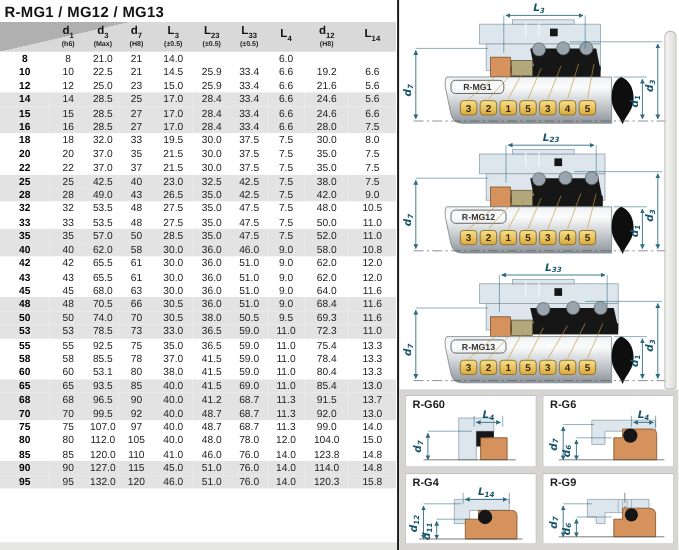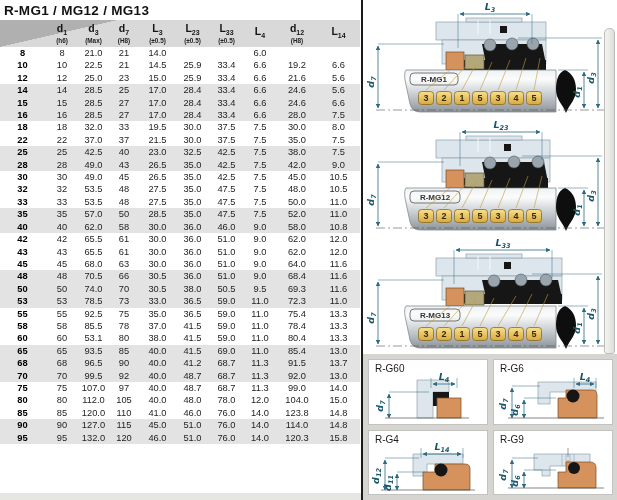--- a/index.html
+++ b/index.html
@@ -27,21 +27,21 @@
   .right-panel{position:absolute;left:363px;top:0;width:254px;height:500px;background:#fff;}
   .seal-box{width:254px;height:118px;position:relative;}
   svg.diag{display:block;}
   .defs-svg{position:absolute;width:0;height:0;}
   .page-edge{position:absolute;right:2px;top:28px;width:9px;height:324px;
              background:linear-gradient(to right,#f4f4f2,#dddddA);
              border:1px solid #bcbcb8;border-radius:5px 5px 3px 3px;}
   .detail-grid{position:absolute;left:0;top:354px;width:254px;height:146px;background:#d6d5d1;
                display:grid;grid-template-columns:1fr 1fr;gap:5px;padding:5px 4px 5px 5px;box-sizing:border-box;}
   .card{background:#fff;border:1px solid #c2c2be;position:relative;}
-  .card-label{position:absolute;top:3px;left:6px;font-size:10px;font-weight:400;color:#1c1c1c;}
+  .card-label{position:absolute;top:3px;left:6px;font-size:10px;font-weight:700;color:#1c1c1c;}
   .card svg{position:absolute;bottom:0;left:0;}
   
   .housing{fill:#dde6ec;stroke:#8fa0ac;stroke-width:.7;}
   .hatch{stroke:#8fa0ac;stroke-width:.6;fill:none;}
   .wline{stroke:#f4f8fa;stroke-width:1;fill:none;}
   .blk{fill:#161616;}
   .spring{fill:#9aa4ac;stroke:#4a545c;stroke-width:.6;}
   .seat{fill:#d6925c;stroke:#7a4a22;stroke-width:.7;}
   .ring{fill:#b2a87c;stroke:#5e5430;stroke-width:.7;}
   .shaft{fill:url(#shaftG);stroke:#777e84;stroke-width:.7;}
@@ -221,20 +221,32 @@
               <td>32.0</td>
               <td>33</td>
               <td>19.5</td>
               <td>30.0</td>
               <td>37.5</td>
               <td>7.5</td>
               <td>30.0</td>
               <td>8.0</td>
             </tr>
             <tr>
+              <td class="first">20</td>
+              <td>20</td>
+              <td>37.0</td>
+              <td>35</td>
+              <td>21.5</td>
+              <td>30.0</td>
+              <td>37.5</td>
+              <td>7.5</td>
+              <td>35.0</td>
+              <td>7.5</td>
+            </tr>
+            <tr>
               <td class="first">22</td>
               <td>22</td>
               <td>37.0</td>
               <td>37</td>
               <td>21.5</td>
               <td>30.0</td>
               <td>37.5</td>
               <td>7.5</td>
               <td>35.0</td>
               <td>7.5</td>
@@ -255,32 +267,20 @@
               <td class="first">28</td>
               <td>28</td>
               <td>49.0</td>
               <td>43</td>
               <td>26.5</td>
               <td>35.0</td>
               <td>42.5</td>
               <td>7.5</td>
               <td>42.0</td>
               <td>9.0</td>
-            </tr>
-            <tr>
-              <td class="first">30</td>
-              <td>30</td>
-              <td>49.0</td>
-              <td>45</td>
-              <td>26.5</td>
-              <td>35.0</td>
-              <td>42.5</td>
-              <td>7.5</td>
-              <td>45.0</td>
-              <td>10.5</td>
             </tr>
             <tr>
               <td class="first">32</td>
               <td>32</td>
               <td>53.5</td>
               <td>48</td>
               <td>27.5</td>
               <td>35.0</td>
               <td>47.5</td>
               <td>7.5</td>

